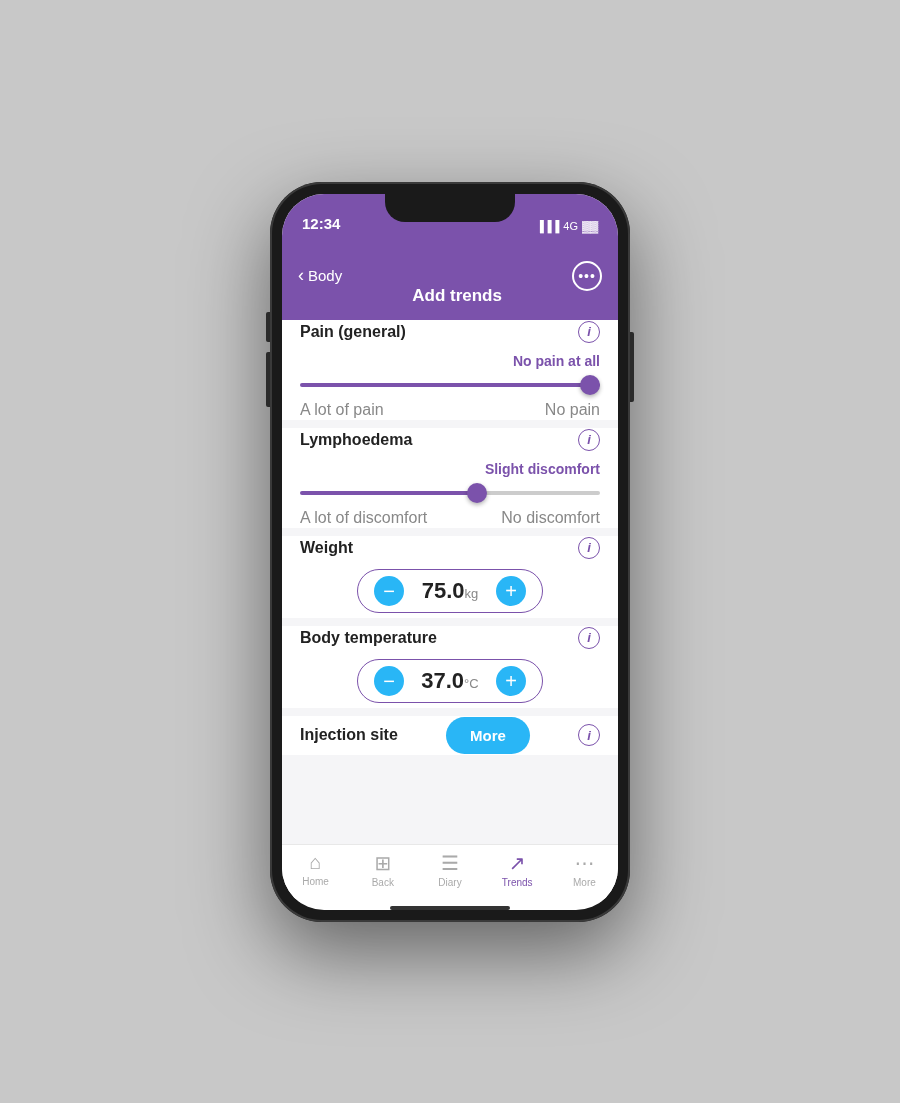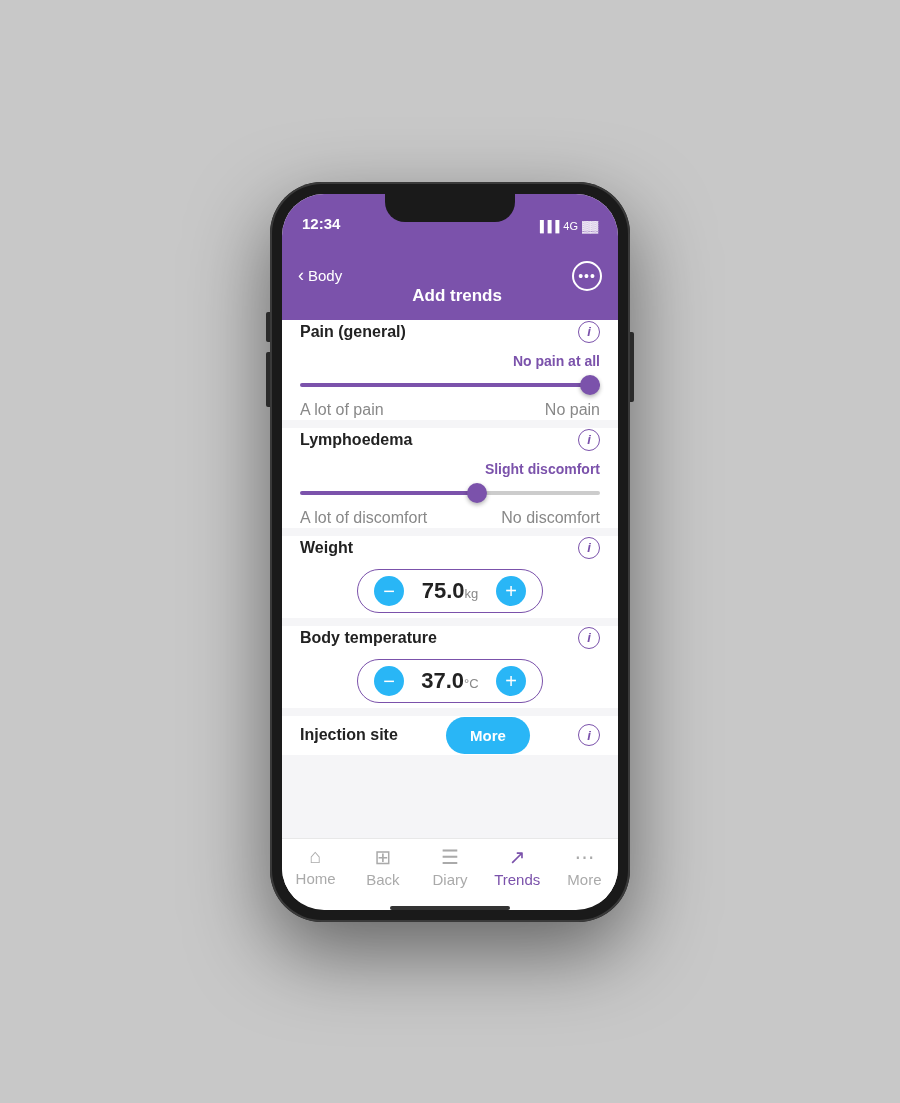--- a/index.html
+++ b/index.html
@@ -272,21 +272,21 @@
       align-items: center;
       gap: 2px;
       flex: 1;
     }
     .nav-icon {
       font-size: 20px;
       color: #aaa;
     }
     .nav-icon.active { color: #7B52AB; }
     .nav-label {
-      font-size: 15px;
+      font-size: 10px;
       color: #aaa;
     }
     .nav-label.active { color: #7B52AB; }
 
     .home-bar {
       height: 4px;
       width: 120px;
       background: #333;
       border-radius: 2px;
       margin: 4px auto 0;

